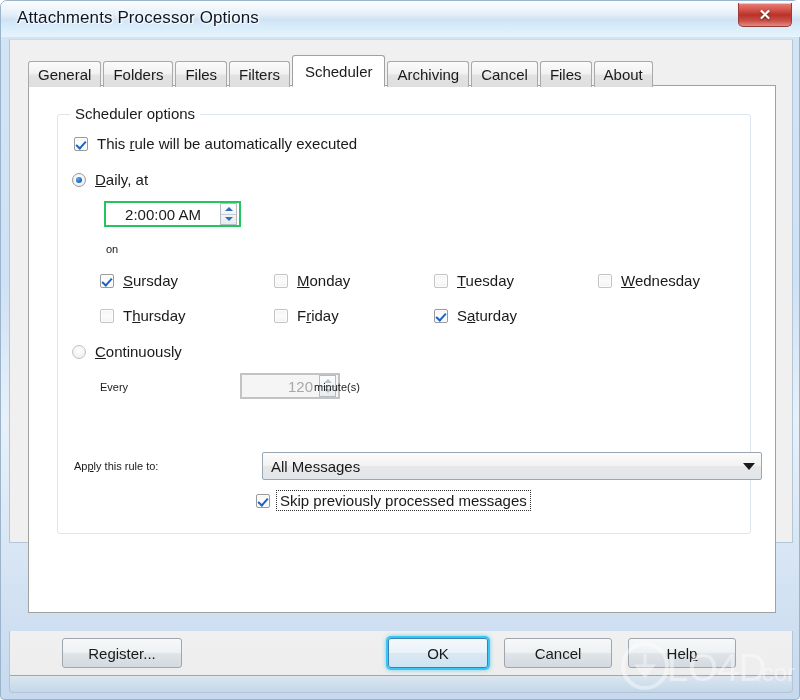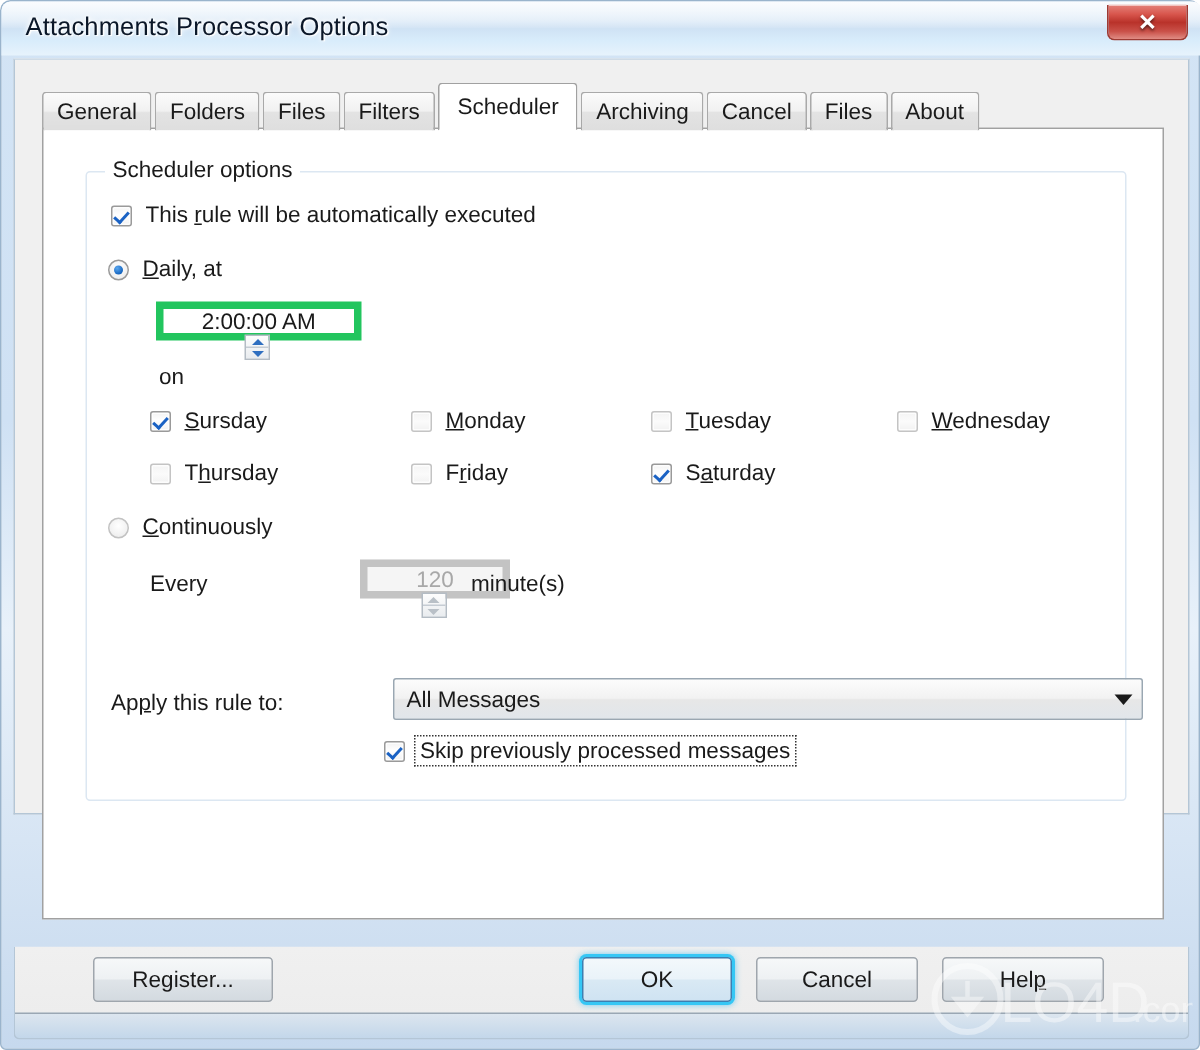--- a/index.html
+++ b/index.html
@@ -221,35 +221,34 @@
 
   .ctl-label {
     margin-left: 9px;
     font-size: 15px;
     color: #1a1a1a;
     white-space: nowrap;
   }
   .ctl-label u { text-decoration: underline; }
   .plain-label {
     position: absolute;
-    font-size: 15px;
+    font-size: 11px;
     color: #1a1a1a;
     white-space: nowrap;
   }
 
   
   .spin {
     position: absolute;
     box-sizing: border-box;
     height: 26px;
-    border: 5px solid #22c55e;
+    border: 2px solid #22c55e;
     background: #ffffff;
     display: flex;
     align-items: center;
-    flex-direction: column;
   }
   .spin .val {
     flex: 1 1 auto;
     font-size: 15px;
     color: #1a1a1a;
     padding: 0 6px;
     white-space: nowrap;
   }
   .spin.disabled { background: #f5f5f5; border-color: #c3c3c3; margin-left: 36px; }
   .spin.disabled .val { color: #a8a8a8; }

